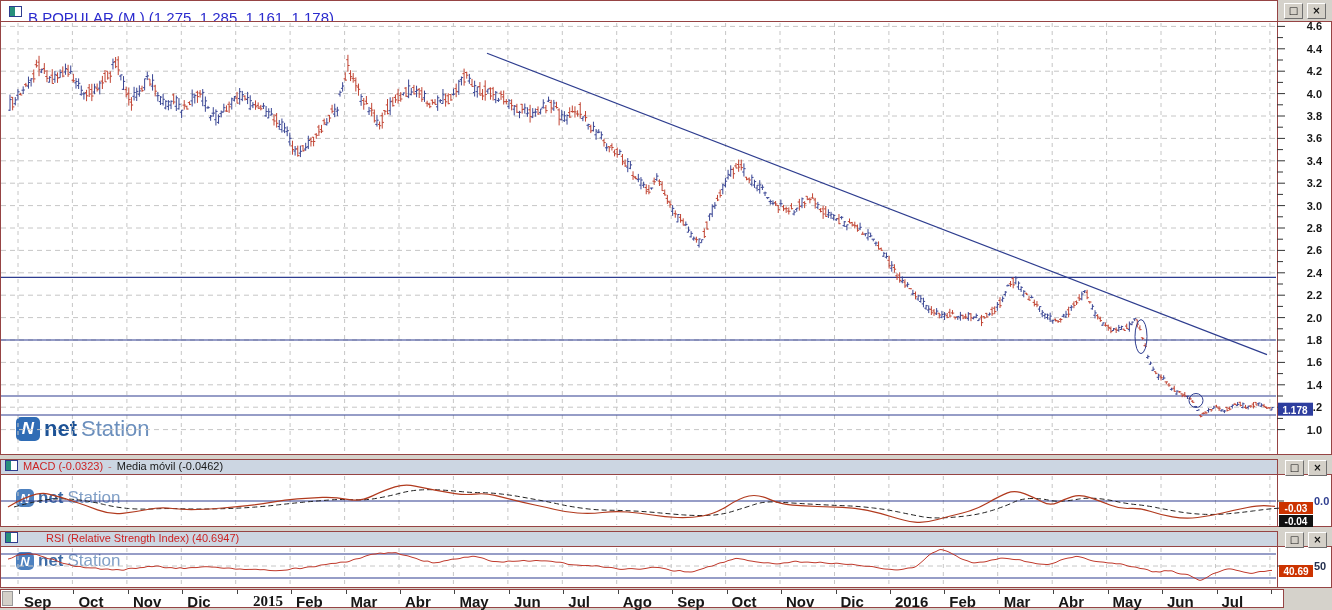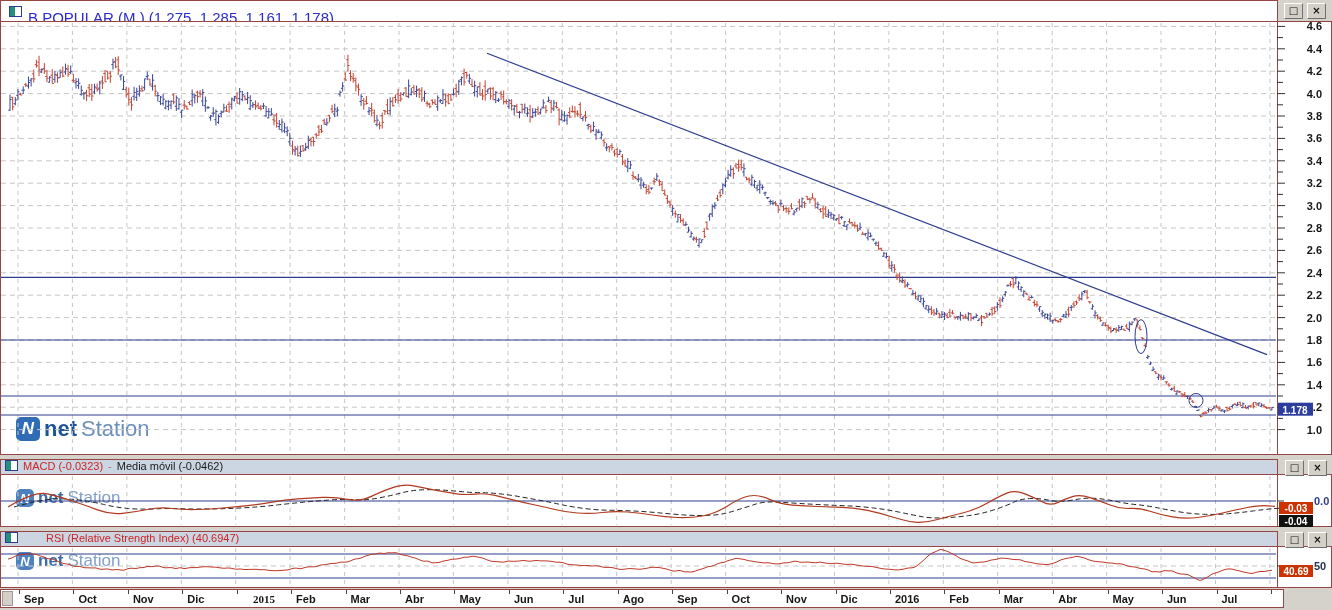--- a/index.html
+++ b/index.html
@@ -29,21 +29,21 @@
     color:#fff;font-weight:700;font-style:italic;border-radius:5px;}
   .wm-big .wm-box{width:24px;height:24px;font-size:17px;}
   .wm-sm .wm-box{width:18px;height:18px;font-size:13px;}
   .wm-net{font-weight:700;color:#1c5296;}
   .wm-sta{font-weight:400;color:#6b8fbd;}
   .wm-big .wm-net,.wm-big .wm-sta{font-size:22px;}
   .wm-sm .wm-net,.wm-sm .wm-sta{font-size:17px;}
   .wm-sm{opacity:.85;}
   .xaxis{position:absolute;left:0;top:589px;width:1284px;height:19px;background:#fff;
     border:1px solid #964444;box-sizing:border-box;z-index:5;}
-  .xlabel{position:absolute;top:3px;font-size:11px;font-weight:700;color:#161616;white-space:pre;text-align:right;}
+  .xlabel{position:absolute;top:3px;font-size:15px;font-weight:700;color:#161616;white-space:pre;text-align:right;}
   .xtick{position:absolute;top:0;width:1px;height:4px;background:#444;}
   .cornerbox{position:absolute;left:2px;top:591px;width:11px;height:15px;background:#d4d0c8;
     border:1px solid #9a9a9a;box-sizing:border-box;z-index:6;}
   text.axlabel{font:700 11px "Liberation Sans",sans-serif;fill:#161616;}
   text.badgetext{font:700 10px "Liberation Sans",sans-serif;fill:#ffffff;}
   text.zerolab{font:700 11px "Liberation Sans",sans-serif;fill:#2e3d8f;}
   text.fiftylab{font:700 11px "Liberation Sans",sans-serif;fill:#24304f;}
 </style>
 </head>
 <body>

